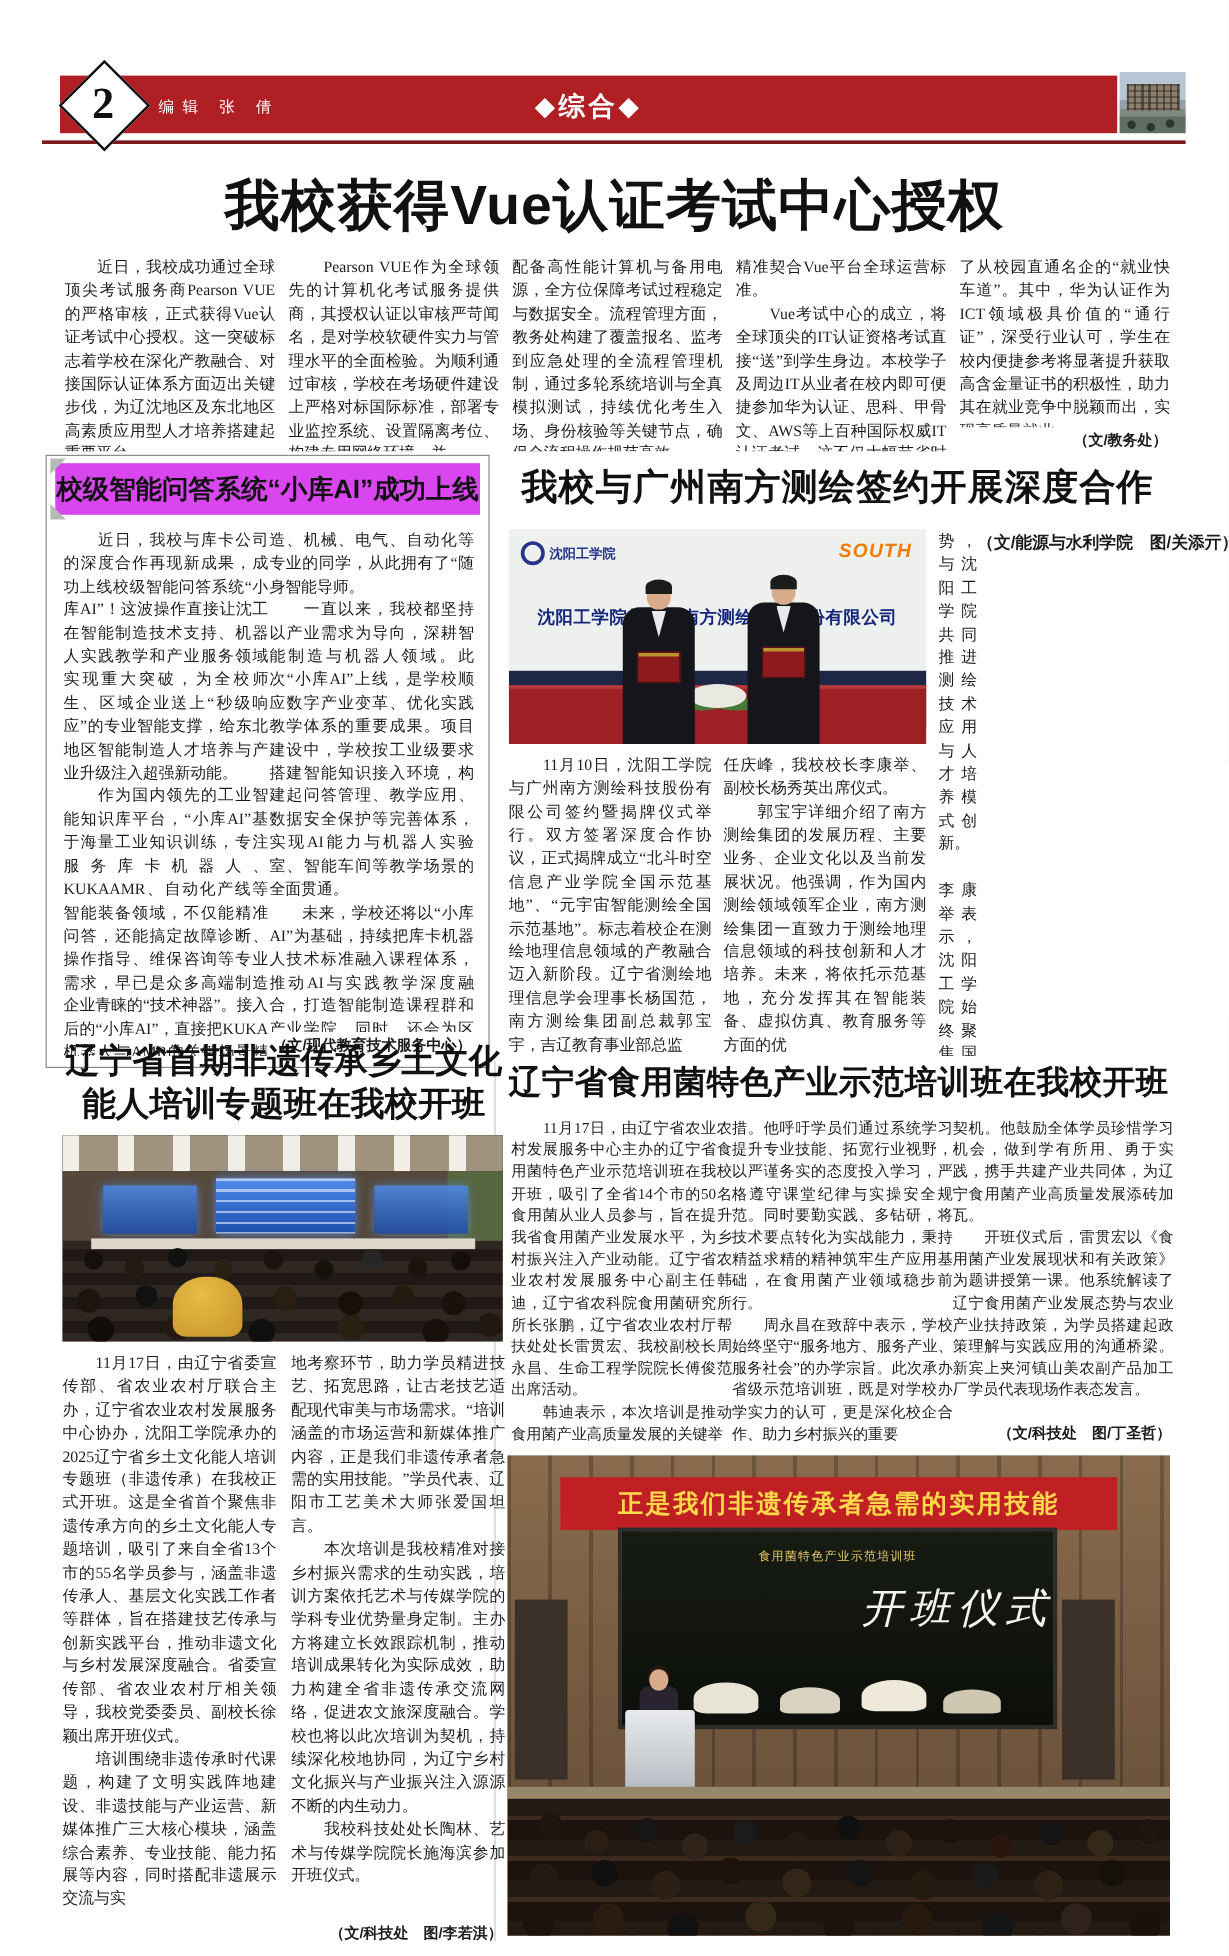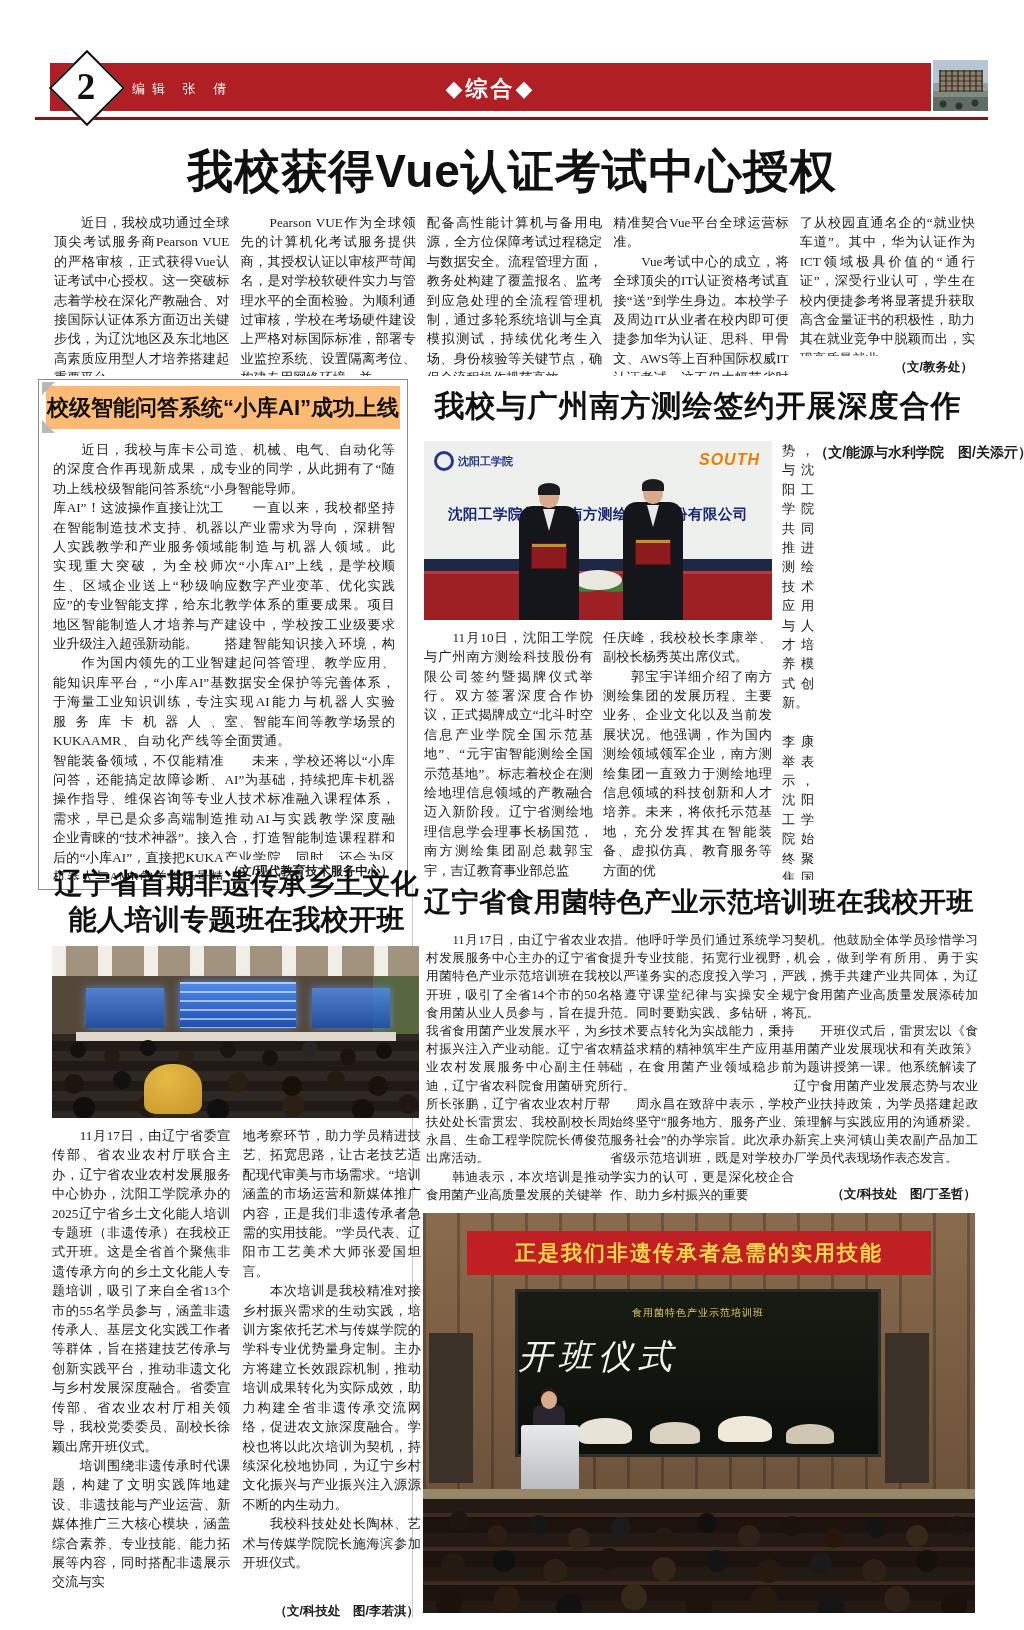--- a/index.html
+++ b/index.html
@@ -30,21 +30,21 @@
           text-align:right;white-space:nowrap;padding:3px 2px 0 0;}
 
   
   .vue-title{position:absolute;left:0;right:0;top:141px;text-align:center;font-size:46px;letter-spacing:1px;}
   .vue-cols{position:absolute;left:54px;top:213px;width:921px;height:163px;display:flex;gap:11px;}
   .vue-cols .vcol{flex:1;display:flex;flex-direction:column;}
   .vue-cols .textcol{flex:1;}
 
   
   .ai-box{position:absolute;left:38px;top:379px;width:370px;height:511px;border:1px solid #8c8c8c;box-sizing:border-box;}
-  .ai-head{position:relative;margin:6px 7px 0;height:43px;background:#fdba74;
+  .ai-head{position:relative;margin:6px 7px 0;height:43px;background:#d946ef;
            display:flex;align-items:center;justify-content:center;font-size:22px;}
   .ai-head::before{content:"";position:absolute;left:-4px;top:-4px;border-top:13px solid #b4bab4;border-right:13px solid transparent;}
   .ai-head::after{content:"";position:absolute;left:-4px;bottom:-4px;border-bottom:13px solid #b4bab4;border-right:13px solid transparent;}
   .ai-cols{position:absolute;left:14px;right:12px;top:60px;bottom:9px;display:flex;gap:1px;}
   .ai-cols .acol{flex:1;display:flex;flex-direction:column;}
   .ai-cols .textcol{flex:1;}
 
   
   .survey{position:absolute;left:418px;top:386px;width:560px;height:494px;}
   .survey-title{text-align:center;font-size:30px;letter-spacing:1px;}
@@ -103,23 +103,23 @@
 
   .mushroom{position:absolute;left:420px;top:884px;width:558px;height:736px;}
   .mushroom-title{text-align:center;font-size:27px;letter-spacing:.5px;}
   .mushroom-cols{margin:11px 0 0 6px;height:272px;display:flex;}
   .mushroom-cols .mcol{flex:1;display:flex;flex-direction:column;}
   .mushroom-cols .textcol{flex:1;font-size:12.6px;line-height:18.2px;}
   .photo-mushroom{position:relative;width:552px;height:400px;margin:10px 0 0 3px;overflow:hidden;
       background:#7c5f45;background-image:repeating-linear-gradient(90deg,rgba(0,0,0,.22) 0 3px,transparent 3px 34px),linear-gradient(#8a6b4d,#5f4833);}
   .pm-banner{position:absolute;left:44px;top:18px;width:464px;height:44px;background:#c01f24;
       display:flex;align-items:center;justify-content:center;color:#ffd94a;font-weight:bold;font-size:21px;letter-spacing:2px;font-family:"Liberation Sans",sans-serif;}
-  .pm-screen{position:absolute;left:92px;top:76px;width:360px;height:162px;background:linear-gradient(#171c13,#0c0f0a);border:3px solid #2c2c2c;color:#fff;overflow:hidden;}
+  .pm-screen{position:absolute;left:92px;top:60px;width:360px;height:162px;background:linear-gradient(#171c13,#0c0f0a);border:3px solid #2c2c2c;color:#fff;overflow:hidden;}
   .pm-scr-small{position:absolute;left:0;right:0;top:14px;text-align:center;color:#e8c86a;font-size:10px;letter-spacing:1px;}
-  .pm-scr-big{position:absolute;left:0;right:0;top:42px;text-align:left;color:#f4f4ee;font-size:34px;font-style:italic;font-family:"Liberation Serif",serif;letter-spacing:6px;}
+  .pm-scr-big{position:absolute;left:0;right:0;top:42px;text-align:right;color:#f4f4ee;font-size:34px;font-style:italic;font-family:"Liberation Serif",serif;letter-spacing:6px;}
   .pm-mush{position:absolute;left:60px;bottom:10px;width:54px;height:26px;border-radius:50% 50% 20% 20%;background:#e7e3d6;
       box-shadow:70px 2px 0 -2px #d9d2c0,140px -2px 0 0 #efe9da,205px 3px 0 -3px #cfc7b2;}
   .pm-podium{position:absolute;left:98px;top:212px;width:58px;height:66px;background:linear-gradient(#e8eaec,#b7bcc2);border-radius:3px 3px 0 0;}
   .pm-speaker-head{position:absolute;left:118px;top:178px;width:16px;height:18px;border-radius:50%;background:#d8ac8a;box-shadow:0 -3px 0 1px #241712;}
   .pm-speaker-body{position:absolute;left:110px;top:192px;width:32px;height:26px;border-radius:8px 8px 0 0;background:#2a2430;}
   .pm-stage{position:absolute;left:0;right:0;top:276px;height:12px;background:#97876a;}
   .pm-doors{position:absolute;left:6px;top:120px;width:44px;height:150px;background:#3c3128;box-shadow:456px 0 0 0 #3c3128;}
   .pm-rows{position:absolute;left:0;right:0;bottom:0;height:114px;background:repeating-linear-gradient(180deg,#241a14 0 14px,#3d2a1e 14px 18px,#1c130e 18px 34px);}
   .pm-crowd{position:absolute;left:26px;top:298px;width:20px;height:20px;border-radius:50%;background:#1d1510;
       box-shadow:38px 14px 0 0 #2a1d13,80px 4px 0 0 #161616,120px 18px 0 1px #30241a,162px 6px 0 0 #1b1b1b,

